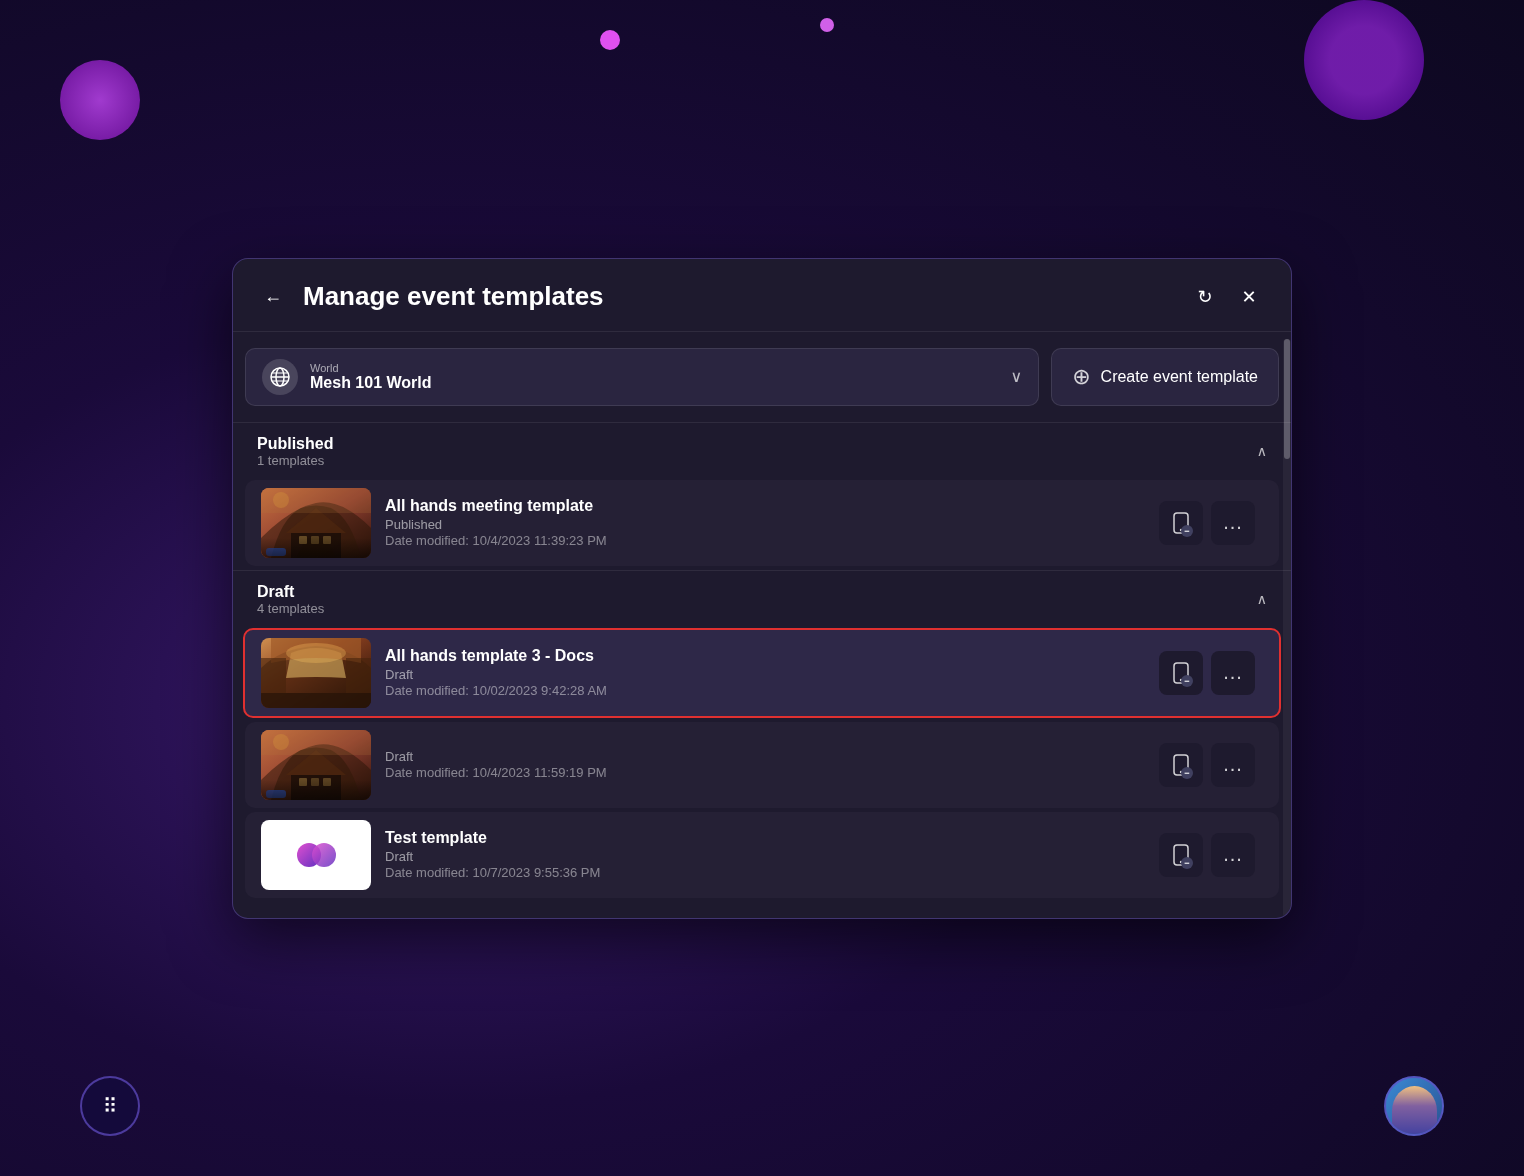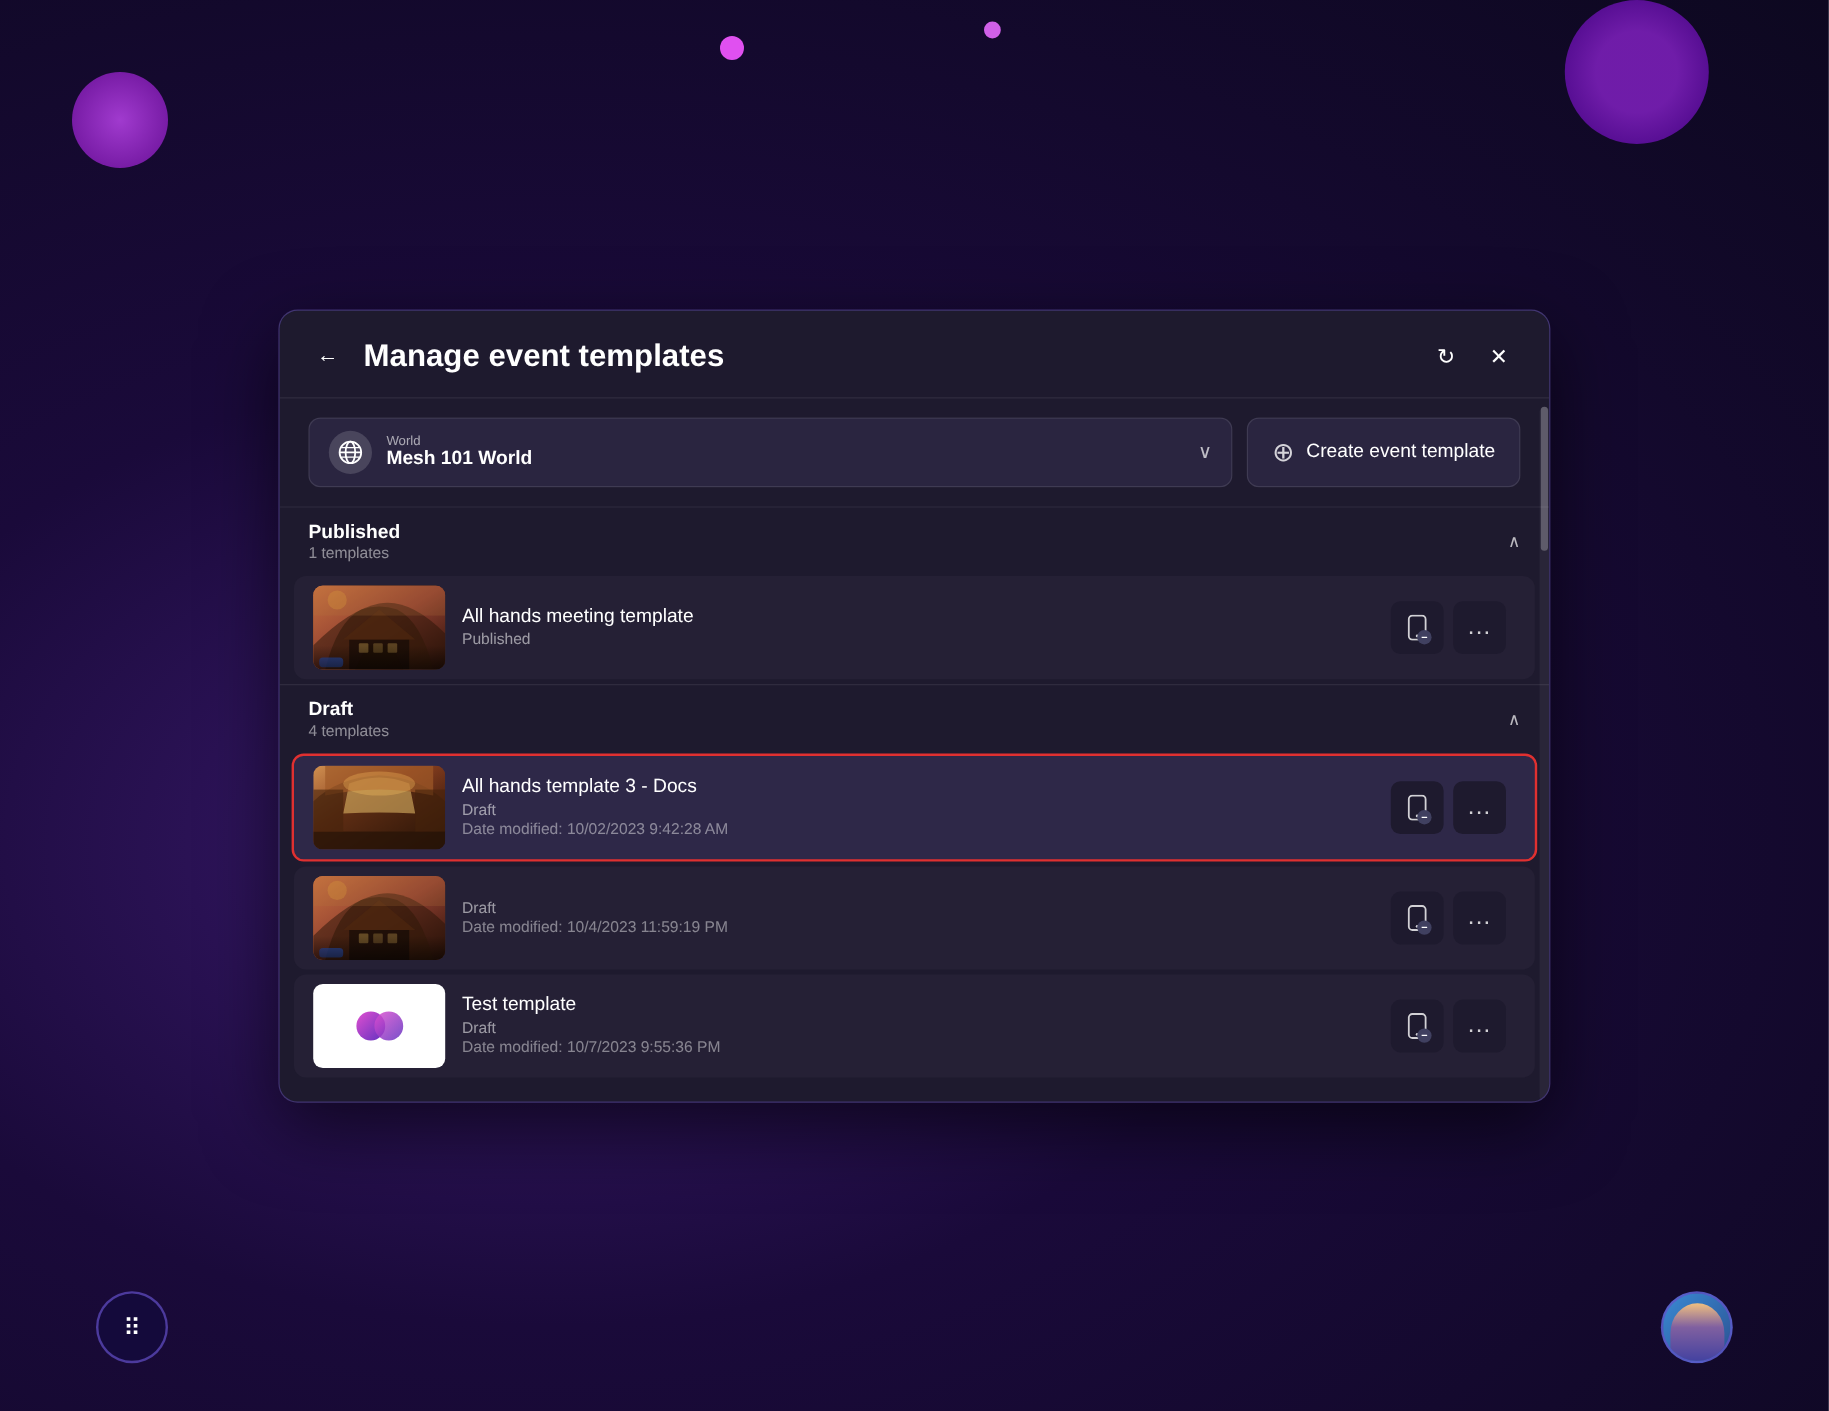--- a/index.html
+++ b/index.html
@@ -151,21 +151,21 @@
       width: 6px;
       height: 120px;
       background: rgba(255,255,255,0.25);
       border-radius: 3px;
     }
 
     
     .top-actions {
       display: flex;
       gap: 12px;
-      padding: 16px 24px;
+      padding: 16px 12px;
     }
     .world-selector {
       flex: 1;
       background: #2a2540;
       border-radius: 10px;
       border: 1px solid rgba(255,255,255,0.1);
       padding: 10px 16px;
       display: flex;
       align-items: center;
       gap: 12px;
@@ -286,21 +286,21 @@
     
     .thumb-logo {
       background: white;
     }
 
     .template-info {
       flex: 1;
     }
     .template-name {
       font-size: 16px;
-      font-weight: 400;
+      font-weight: 700;
       color: white;
       margin-bottom: 2px;
     }
     .template-status {
       font-size: 13px;
       color: rgba(255,255,255,0.55);
       margin-bottom: 1px;
     }
     .template-date {
       font-size: 13px;
@@ -452,20 +452,21 @@
 
         <rect width="110" height="25" fill="rgba(180,120,60,0.2)"></rect>
         <circle cx="20" cy="12" r="8" fill="rgba(220,160,60,0.3)"></circle>
 
         <rect x="5" y="60" width="20" height="8" fill="rgba(40,80,180,0.7)" rx="3"></rect>
       </svg>
     </div>
     <div class="template-info">
       <div class="template-name">All hands meeting template</div>
       <div class="template-status">Published</div>
+      <div class="template-date">Date modified: 10/4/2023 11:39:23 PM</div>
     </div>
     <div class="template-actions">
       <button class="action-btn">
         <div class="phone-icon-container">
           <svg width="18" height="22" viewBox="0 0 18 22" fill="none" xmlns="http://www.w3.org/2000/svg">
             <rect x="2" y="1" width="14" height="20" rx="3" stroke="rgba(255,255,255,0.8)" stroke-width="1.5" fill="none"></rect>
             <circle cx="9" cy="18" r="1.2" fill="rgba(255,255,255,0.8)"></circle>
           </svg>
           <div class="minus-badge">−</div>
         </div>

